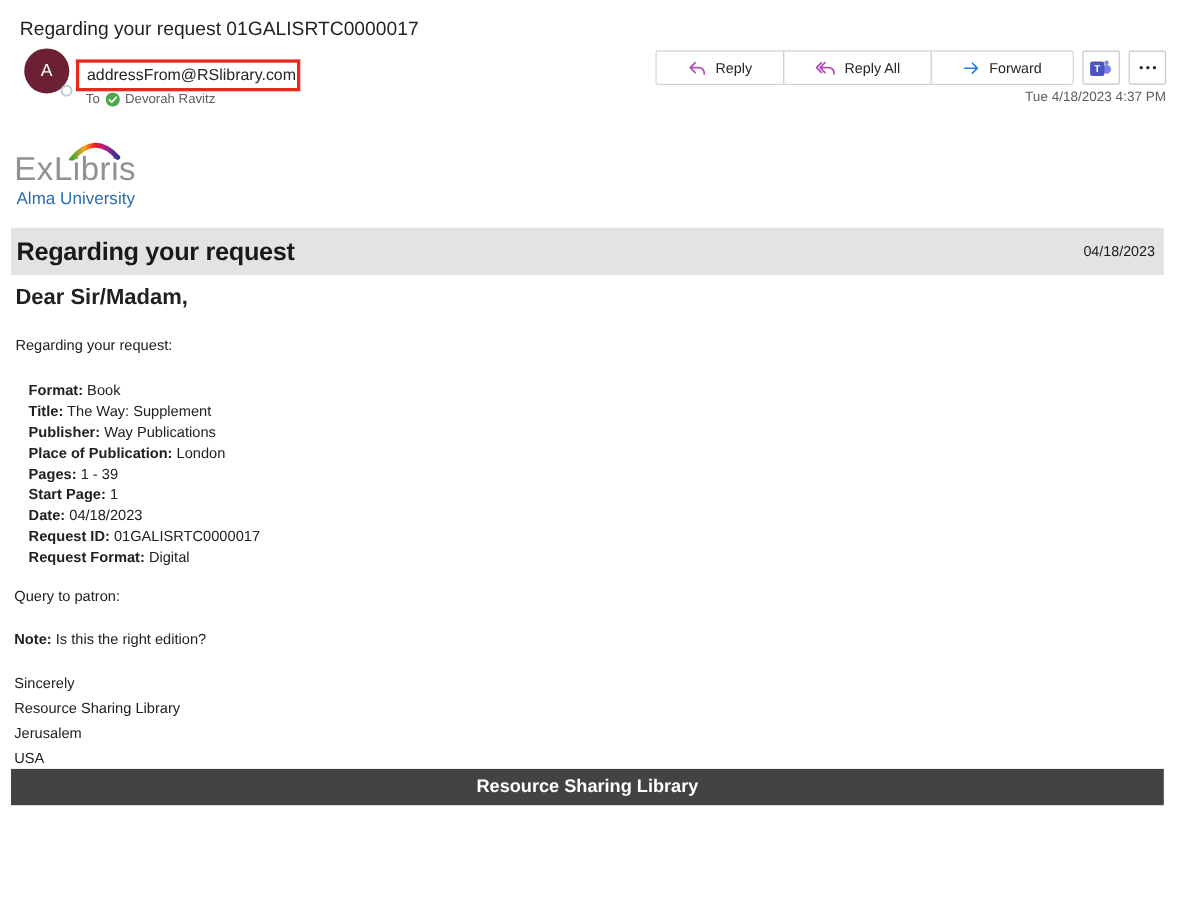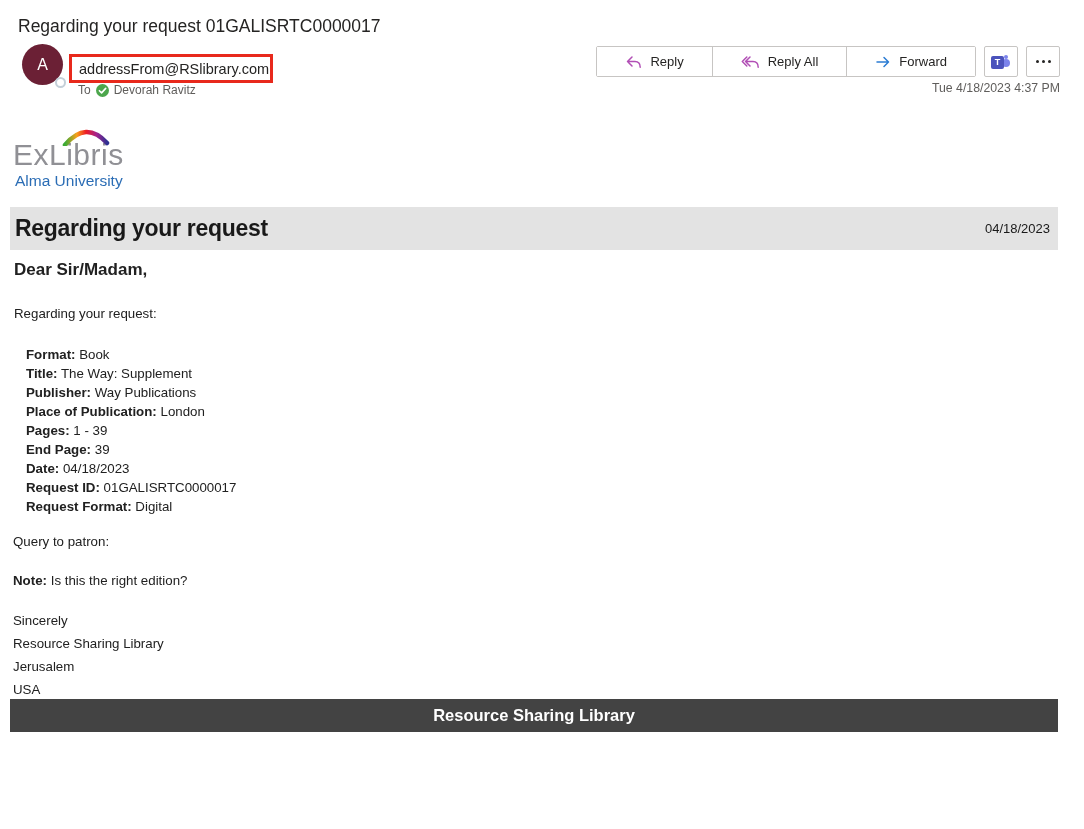--- a/index.html
+++ b/index.html
@@ -60,21 +60,21 @@
   .brand { font-size:30px; font-weight:500; color:#909095; letter-spacing:0.5px; padding-top:12px; line-height:1; }
   .institution { font-size:15.5px; font-weight:500; color:#2B6DB5; margin:3px 0 0 2px; line-height:1; }
 
   .banner {
     margin-top:15px; height:43px; background:#E3E3E3; display:flex; align-items:center;
     justify-content:space-between; padding:0 8px 0 5px;
   }
   .banner-title { font-size:23px; font-weight:bold; color:#191919; letter-spacing:-0.3px; }
   .banner-date { font-size:13px; color:#191919; }
 
-  .greeting { margin:10px 0 0 4px; font-size:17px; font-weight:bold; line-height:20px; }
+  .greeting { margin:10px 0 0 4px; font-size:20px; font-weight:bold; line-height:20px; }
   .intro { margin:25px 0 0 4px; font-size:13.3px; line-height:18px; }
   .fields { margin:22px 0 0 16px; font-size:13.3px; line-height:19px; }
   .field-label { font-weight:bold; }
   .query { margin:17px 0 0 3px; font-size:13.3px; line-height:18px; }
   .note { margin:21px 0 0 3px; font-size:13.3px; line-height:18px; }
   .note-label { font-weight:bold; }
   .signature { margin:19px 0 0 3px; font-size:13.3px; line-height:23px; }
   .footer-bar {
     margin-top:-2px; height:33px; background:#434343; color:#fff; font-size:16.5px; font-weight:bold;
     display:flex; align-items:center; justify-content:center;
@@ -188,25 +188,25 @@
       <div>
         <span class="field-label">Place of Publication:</span>
         <span class="field-value">London</span>
       </div>
 
       <div>
         <span class="field-label">Pages:</span>
         <span class="field-value">1 - 39</span>
       </div>
 
-
-      <div>
-        <span class="field-label">End Page:</span>
-        <span class="field-value">39</span>
-      </div>
+      <div>
+        <span class="field-label">Start Page:</span>
+        <span class="field-value">1</span>
+      </div>
+
 
       <div>
         <span class="field-label">Date:</span>
         <span class="field-value">04/18/2023</span>
       </div>
 
       <div>
         <span class="field-label">Request ID:</span>
         <span class="field-value">01GALISRTC0000017</span>
       </div>

